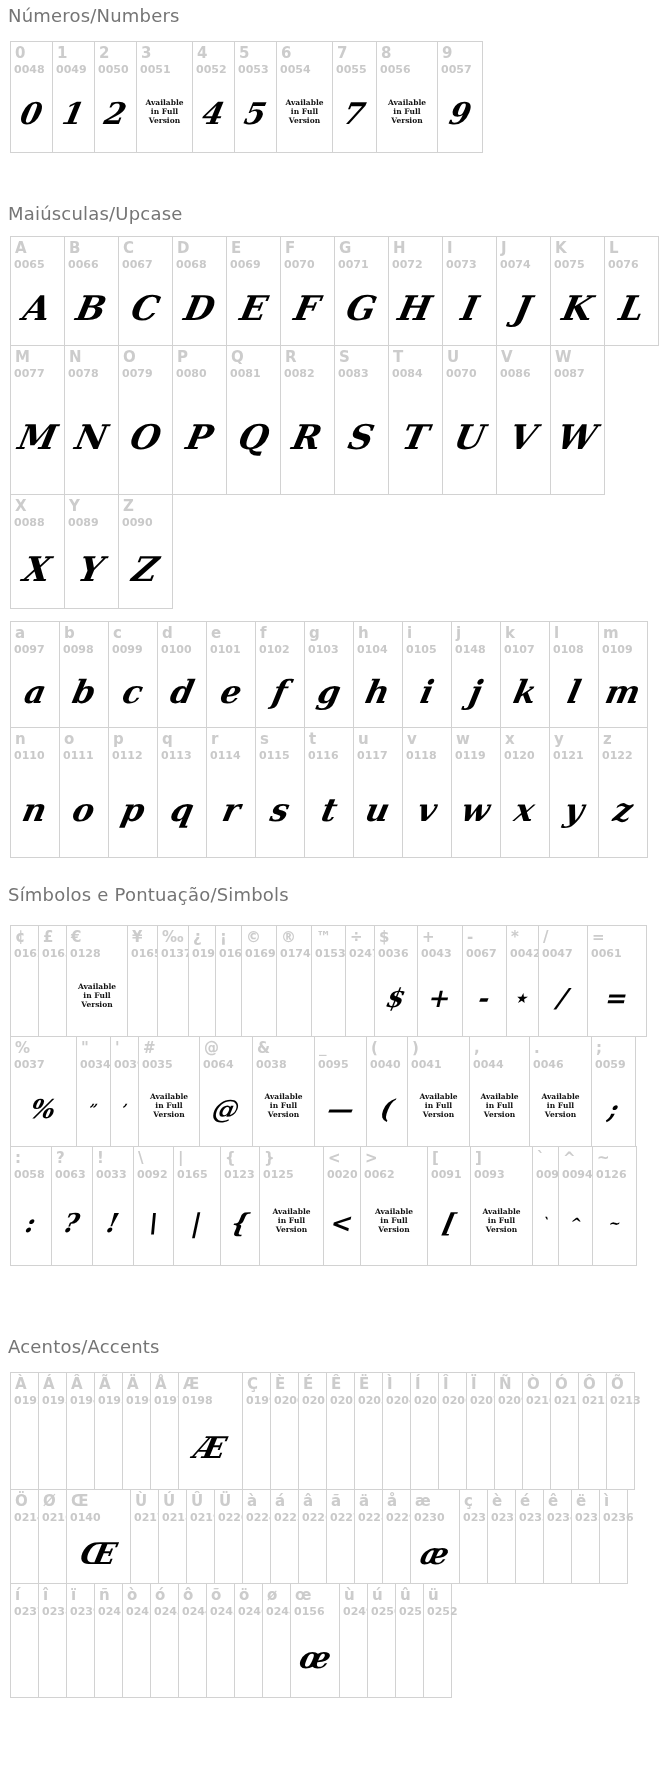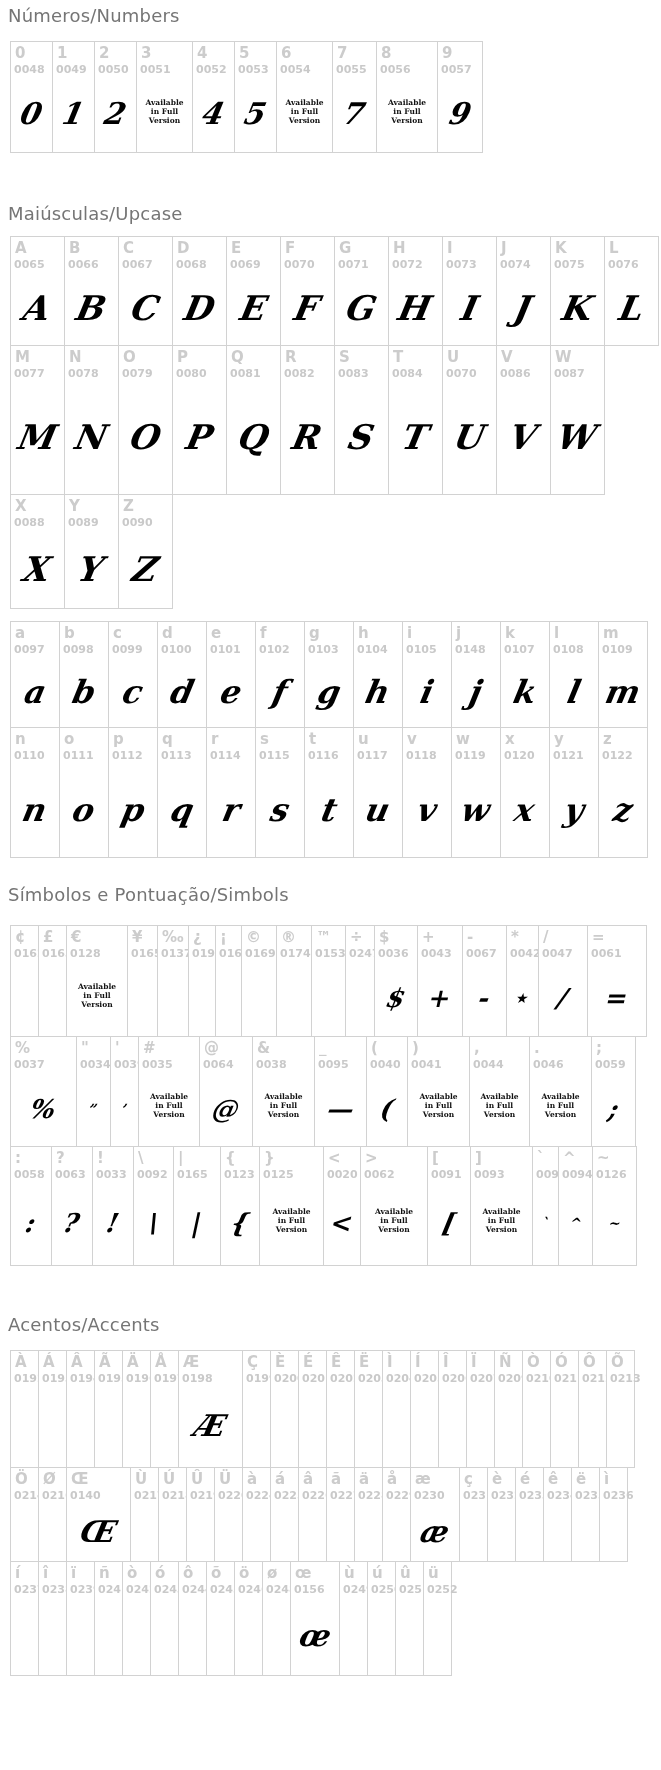--- a/index.html
+++ b/index.html
@@ -41,21 +41,21 @@
   }
   
   section[data-sec="1"] h2{margin-top:5px;}
   section[data-sec="1"] .grid{margin-top:15px;}
   section[data-sec="2"] h2{margin-top:50px;}
   section[data-sec="2"] .grid{margin-top:12px;}
   section[data-sec="3"] h2{margin-top:42px;}
   section[data-sec="3"] .grid{margin-top:12px;}
   section[data-sec="4"] h2{margin-top:26px;}
   section[data-sec="4"] .grid{margin-top:20px;}
-  section[data-sec="5"] h2{margin-top:48px;}
+  section[data-sec="5"] h2{margin-top:70px;}
   section[data-sec="5"] .grid{margin-top:15px;}
   
   section[data-sec="1"] .row{height:112px;}
   section[data-sec="2"] .row:nth-child(1){height:110px;}
   section[data-sec="2"] .row:nth-child(2){height:150px;}
   section[data-sec="2"] .row:nth-child(3){height:115px;}
   section[data-sec="3"] .row:nth-child(1){height:107px;}
   section[data-sec="3"] .row:nth-child(2){height:131px;}
   section[data-sec="4"] .row:nth-child(1){height:112px;}
   section[data-sec="4"] .row:nth-child(2){height:111px;}

